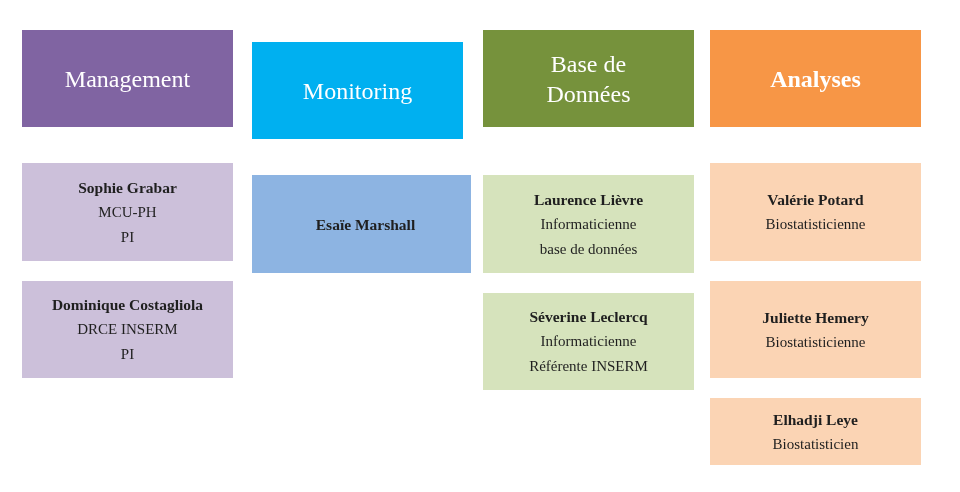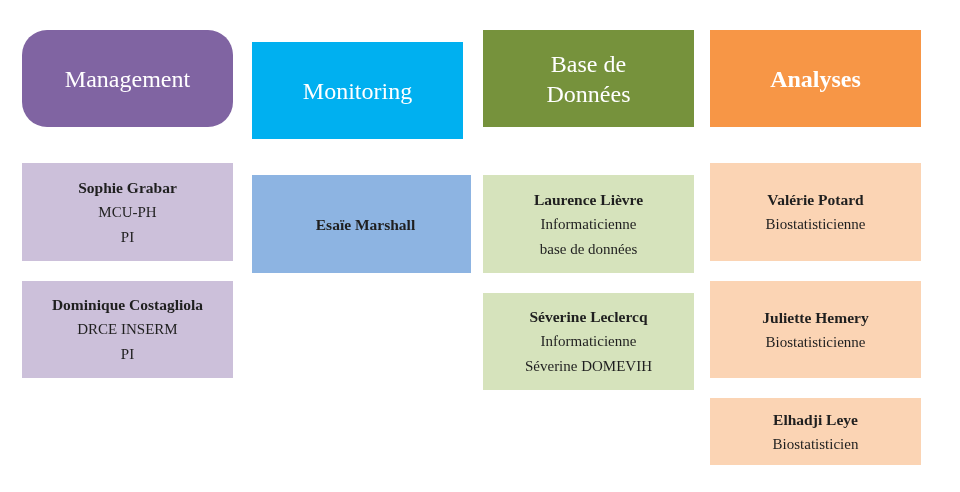--- a/index.html
+++ b/index.html
@@ -38,21 +38,21 @@
     height: 97px;
     display: flex;
     align-items: center;
     justify-content: center;
     text-align: center;
     color: var(--header-text, #ffffff);
     font-size: 24px;
     line-height: 30px;
   }
   .hdr span { white-space: pre-line; }
-  .hdr-purple { background: var(--purple, #8064A2); border-radius: 25px; }
+  .hdr-purple { background: var(--purple, #8064A2); }
   .hdr-cyan   { background: var(--cyan, #00B0F0); }
   .hdr-olive  { background: var(--olive, #76923C); align-items: center; }
   .hdr-orange { background: var(--orange, #F79646); font-weight: bold; }
 
   .card {
     position: absolute;
     left: 0;
     width: 211px;
     display: flex;
     flex-direction: column;
@@ -116,21 +116,21 @@
 Données</span>
     </header>
     <div class="card card-green row1">
       <div class="pname">Laurence Lièvre</div>
       <div class="prole">Informaticienne</div>
       <div class="prole">base de données</div>
     </div>
     <div class="card card-green row2">
       <div class="pname">Séverine Leclercq</div>
       <div class="prole">Informaticienne</div>
-      <div class="prole">Séverine DOMEVIH</div>
+      <div class="prole">Référente INSERM</div>
     </div>
   </section>
 
   <section class="col col-4">
     <header class="hdr hdr-orange">
       <span>Analyses</span>
     </header>
     <div class="card card-orange row1">
       <div class="pname">Valérie Potard</div>
       <div class="prole">Biostatisticienne</div>

